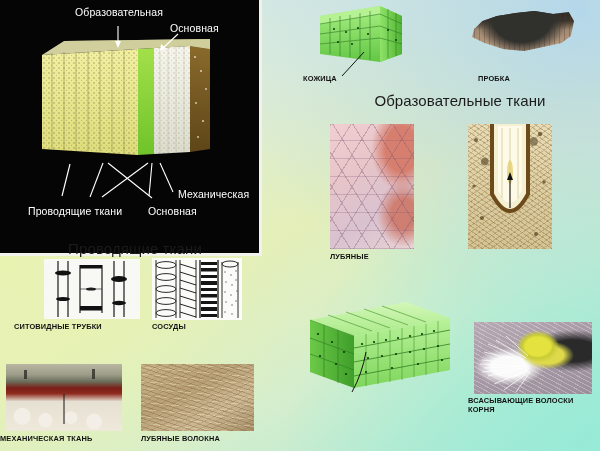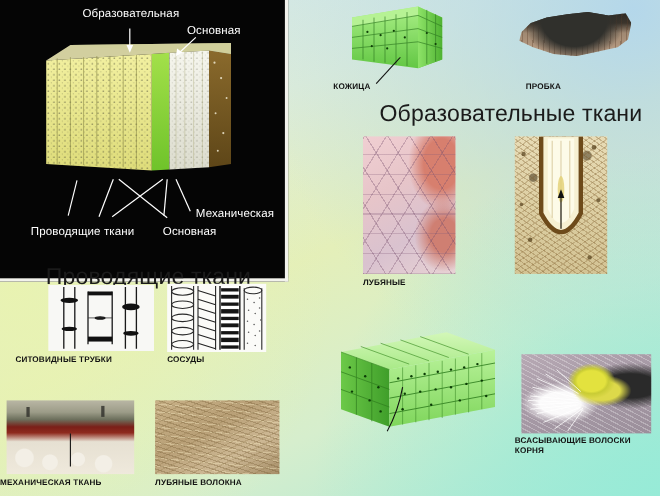--- a/index.html
+++ b/index.html
@@ -32,21 +32,21 @@
   
   .fig{position:absolute;}
   .frame{position:absolute;overflow:hidden;}
   .cap{
     position:absolute;color:#111;
     font-size:7.4px;font-weight:bold;letter-spacing:.15px;line-height:1.25;
     white-space:pre-line;
   }
   .heading{
     position:absolute;text-align:center;color:#1b1b1b;
-    font-size:21px;letter-spacing:.1px;white-space:nowrap;
+    font-size:15px;letter-spacing:.1px;white-space:nowrap;
   }
   .tex-cork{
     background:
       radial-gradient(ellipse at 50% 18%, #30302c 0 40%, rgba(0,0,0,0) 62%),
       repeating-linear-gradient(92deg, rgba(90,60,40,.35) 0 1px, rgba(0,0,0,0) 1px 5px),
       linear-gradient(180deg,#2a2823 0%,#3c352c 22%,#a08972 40%,#b79b82 72%,#8e7660 100%);
   }
   .tex-cambium{
     background:
       repeating-linear-gradient(58deg, rgba(120,80,110,.35) 0 1px, rgba(0,0,0,0) 1px 17px),

